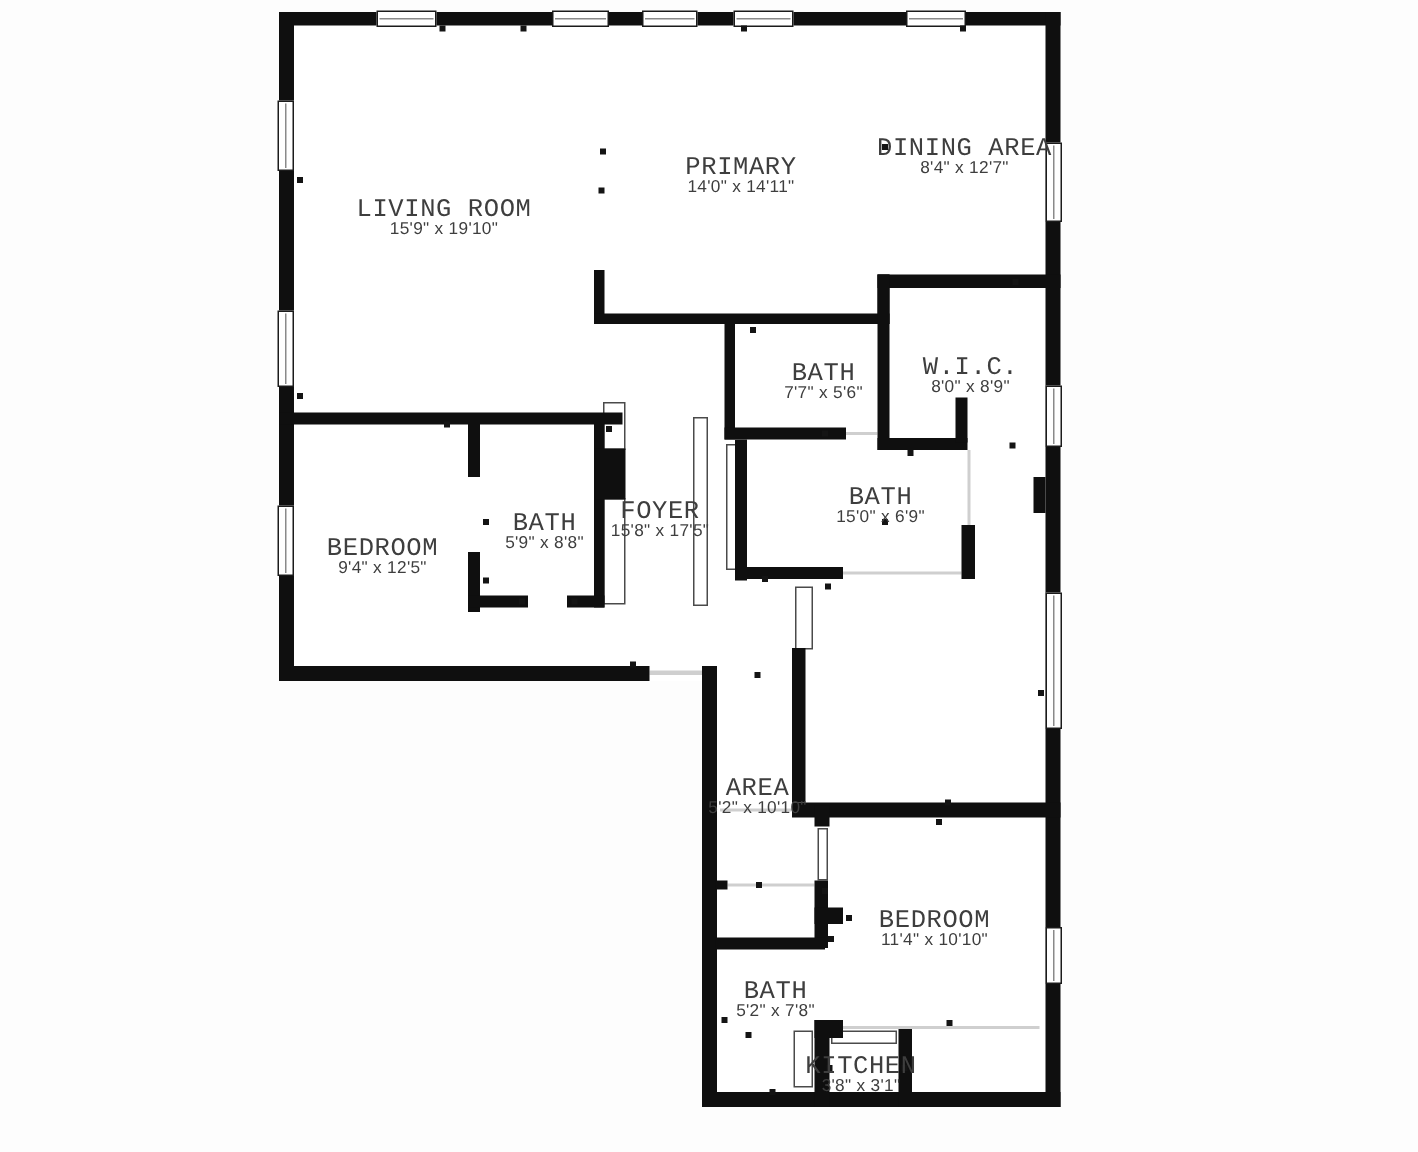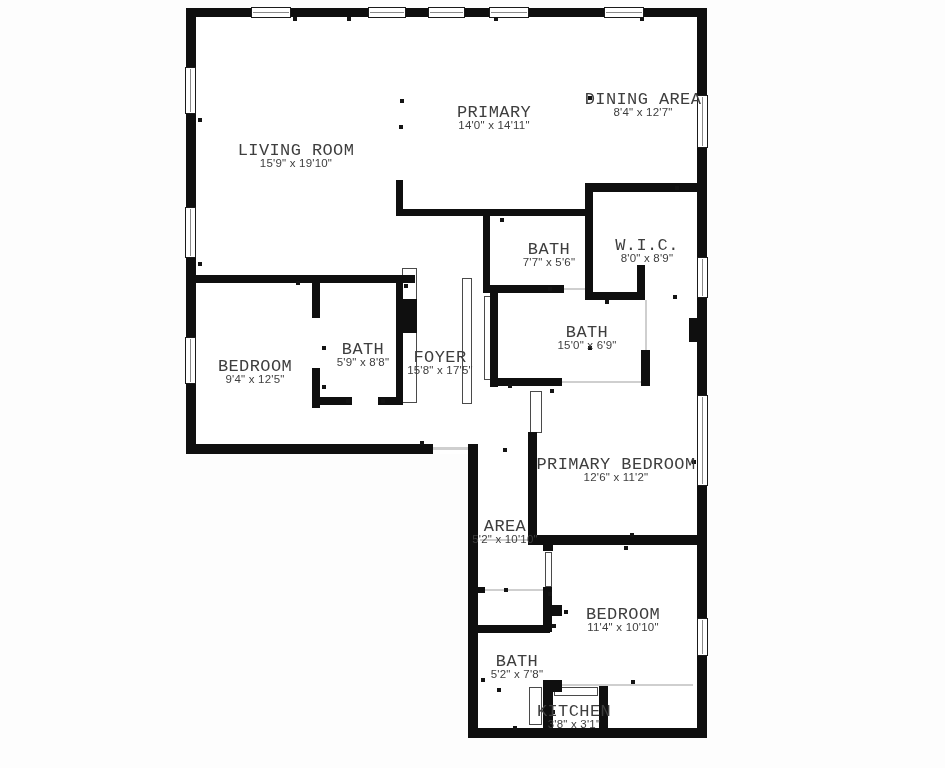--- a/index.html
+++ b/index.html
@@ -14,21 +14,21 @@
   .tick{position:absolute;width:4px;height:4px;background:#141414;z-index:6;}
   .room-label{position:absolute;z-index:7;text-align:center;color:#3e3e3e;transform:translateX(-50%);white-space:nowrap;}
   .room-label .nm{display:block;font-size:17px;line-height:13px;letter-spacing:.4px;font-family:Liberation Mono, monospace;}
   .room-label .dm{display:block;font-size:11.5px;line-height:13px;letter-spacing:.2px;}
 </style>
 </head>
 <body>
 
 <div id="plan">
 
-  <div class="room-label" style="left:296px;top:144px">
+  <div class="room-label" style="left:296px;top:134px">
     <span class="nm">LIVING ROOM</span>
     <span class="dm">15'9" x 19'10"</span>
   </div>
   <div class="room-label" style="left:494px;top:106px">
     <span class="nm">PRIMARY</span>
     <span class="dm">14'0" x 14'11"</span>
   </div>
   <div class="room-label" style="left:643px;top:93px">
     <span class="nm">DINING AREA</span>
     <span class="dm">8'4" x 12'7"</span>
@@ -46,27 +46,23 @@
     <span class="dm">15'0" x 6'9"</span>
   </div>
   <div class="room-label" style="left:255px;top:360px">
     <span class="nm">BEDROOM</span>
     <span class="dm">9'4" x 12'5"</span>
   </div>
   <div class="room-label" style="left:363px;top:343px">
     <span class="nm">BATH</span>
     <span class="dm">5'9" x 8'8"</span>
   </div>
-  <div class="room-label" style="left:440px;top:351px">
+  <div class="room-label" style="left:440px;top:335px">
     <span class="nm">FOYER</span>
     <span class="dm">15'8" x 17'5"</span>
-  </div>
-  <div class="room-label" style="left:616px;top:458px">
-    <span class="nm">PRIMARY BEDROOM</span>
-    <span class="dm">12'6" x 11'2"</span>
   </div>
   <div class="room-label" style="left:505px;top:520px">
     <span class="nm">AREA</span>
     <span class="dm">5'2" x 10'10"</span>
   </div>
   <div class="room-label" style="left:623px;top:608px">
     <span class="nm">BEDROOM</span>
     <span class="dm">11'4" x 10'10"</span>
   </div>
   <div class="room-label" style="left:517px;top:655px">

